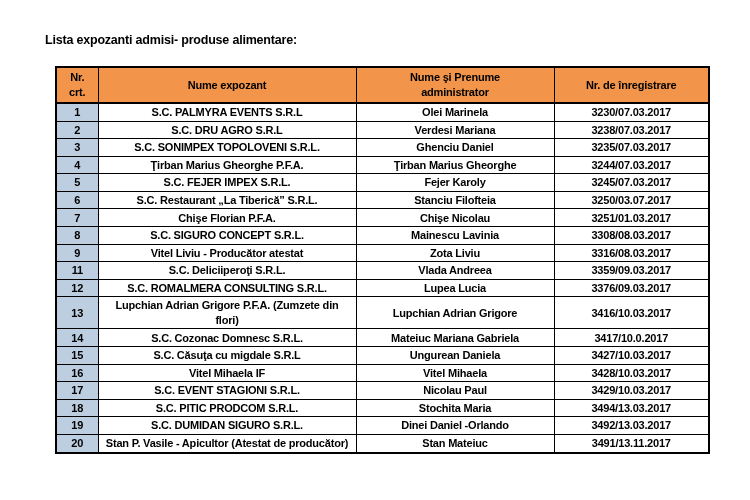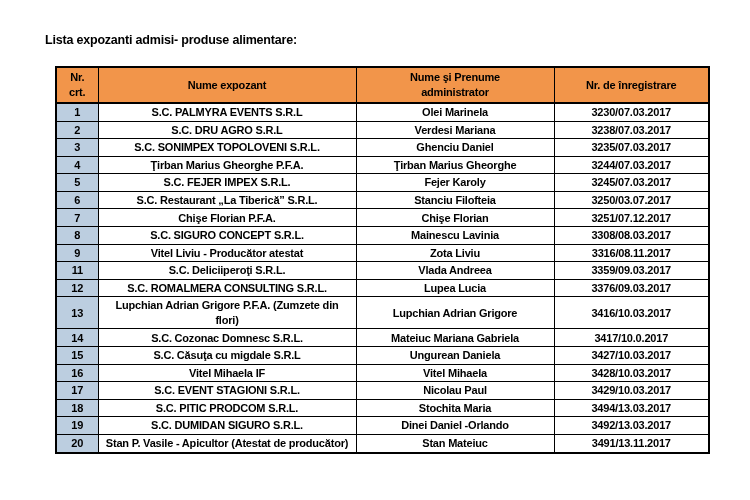--- a/index.html
+++ b/index.html
@@ -119,36 +119,36 @@
   <tr>
     <td class="col-nr">6</td>
     <td class="col-expozant">S.C. Restaurant „La Tiberică” S.R.L.</td>
     <td class="col-admin">Stanciu Filofteia</td>
     <td class="col-reg">3250/03.07.2017</td>
   </tr>
 
   <tr>
     <td class="col-nr">7</td>
     <td class="col-expozant">Chişe Florian P.F.A.</td>
-    <td class="col-admin">Chişe Florian</td>
-    <td class="col-reg">3251/07.12.2017</td>
+    <td class="col-admin">Chişe Nicolau</td>
+    <td class="col-reg">3251/01.03.2017</td>
   </tr>
 
   <tr>
     <td class="col-nr">8</td>
     <td class="col-expozant">S.C. SIGURO CONCEPT S.R.L.</td>
     <td class="col-admin">Mainescu Lavinia</td>
     <td class="col-reg">3308/08.03.2017</td>
   </tr>
 
   <tr>
     <td class="col-nr">9</td>
     <td class="col-expozant">Vitel Liviu - Producător atestat</td>
     <td class="col-admin">Zota Liviu</td>
-    <td class="col-reg">3316/08.11.2017</td>
+    <td class="col-reg">3316/08.03.2017</td>
   </tr>
 
 
   <tr>
     <td class="col-nr">11</td>
     <td class="col-expozant">S.C. Deliciiperoţi S.R.L.</td>
     <td class="col-admin">Vlada Andreea</td>
     <td class="col-reg">3359/09.03.2017</td>
   </tr>
 

